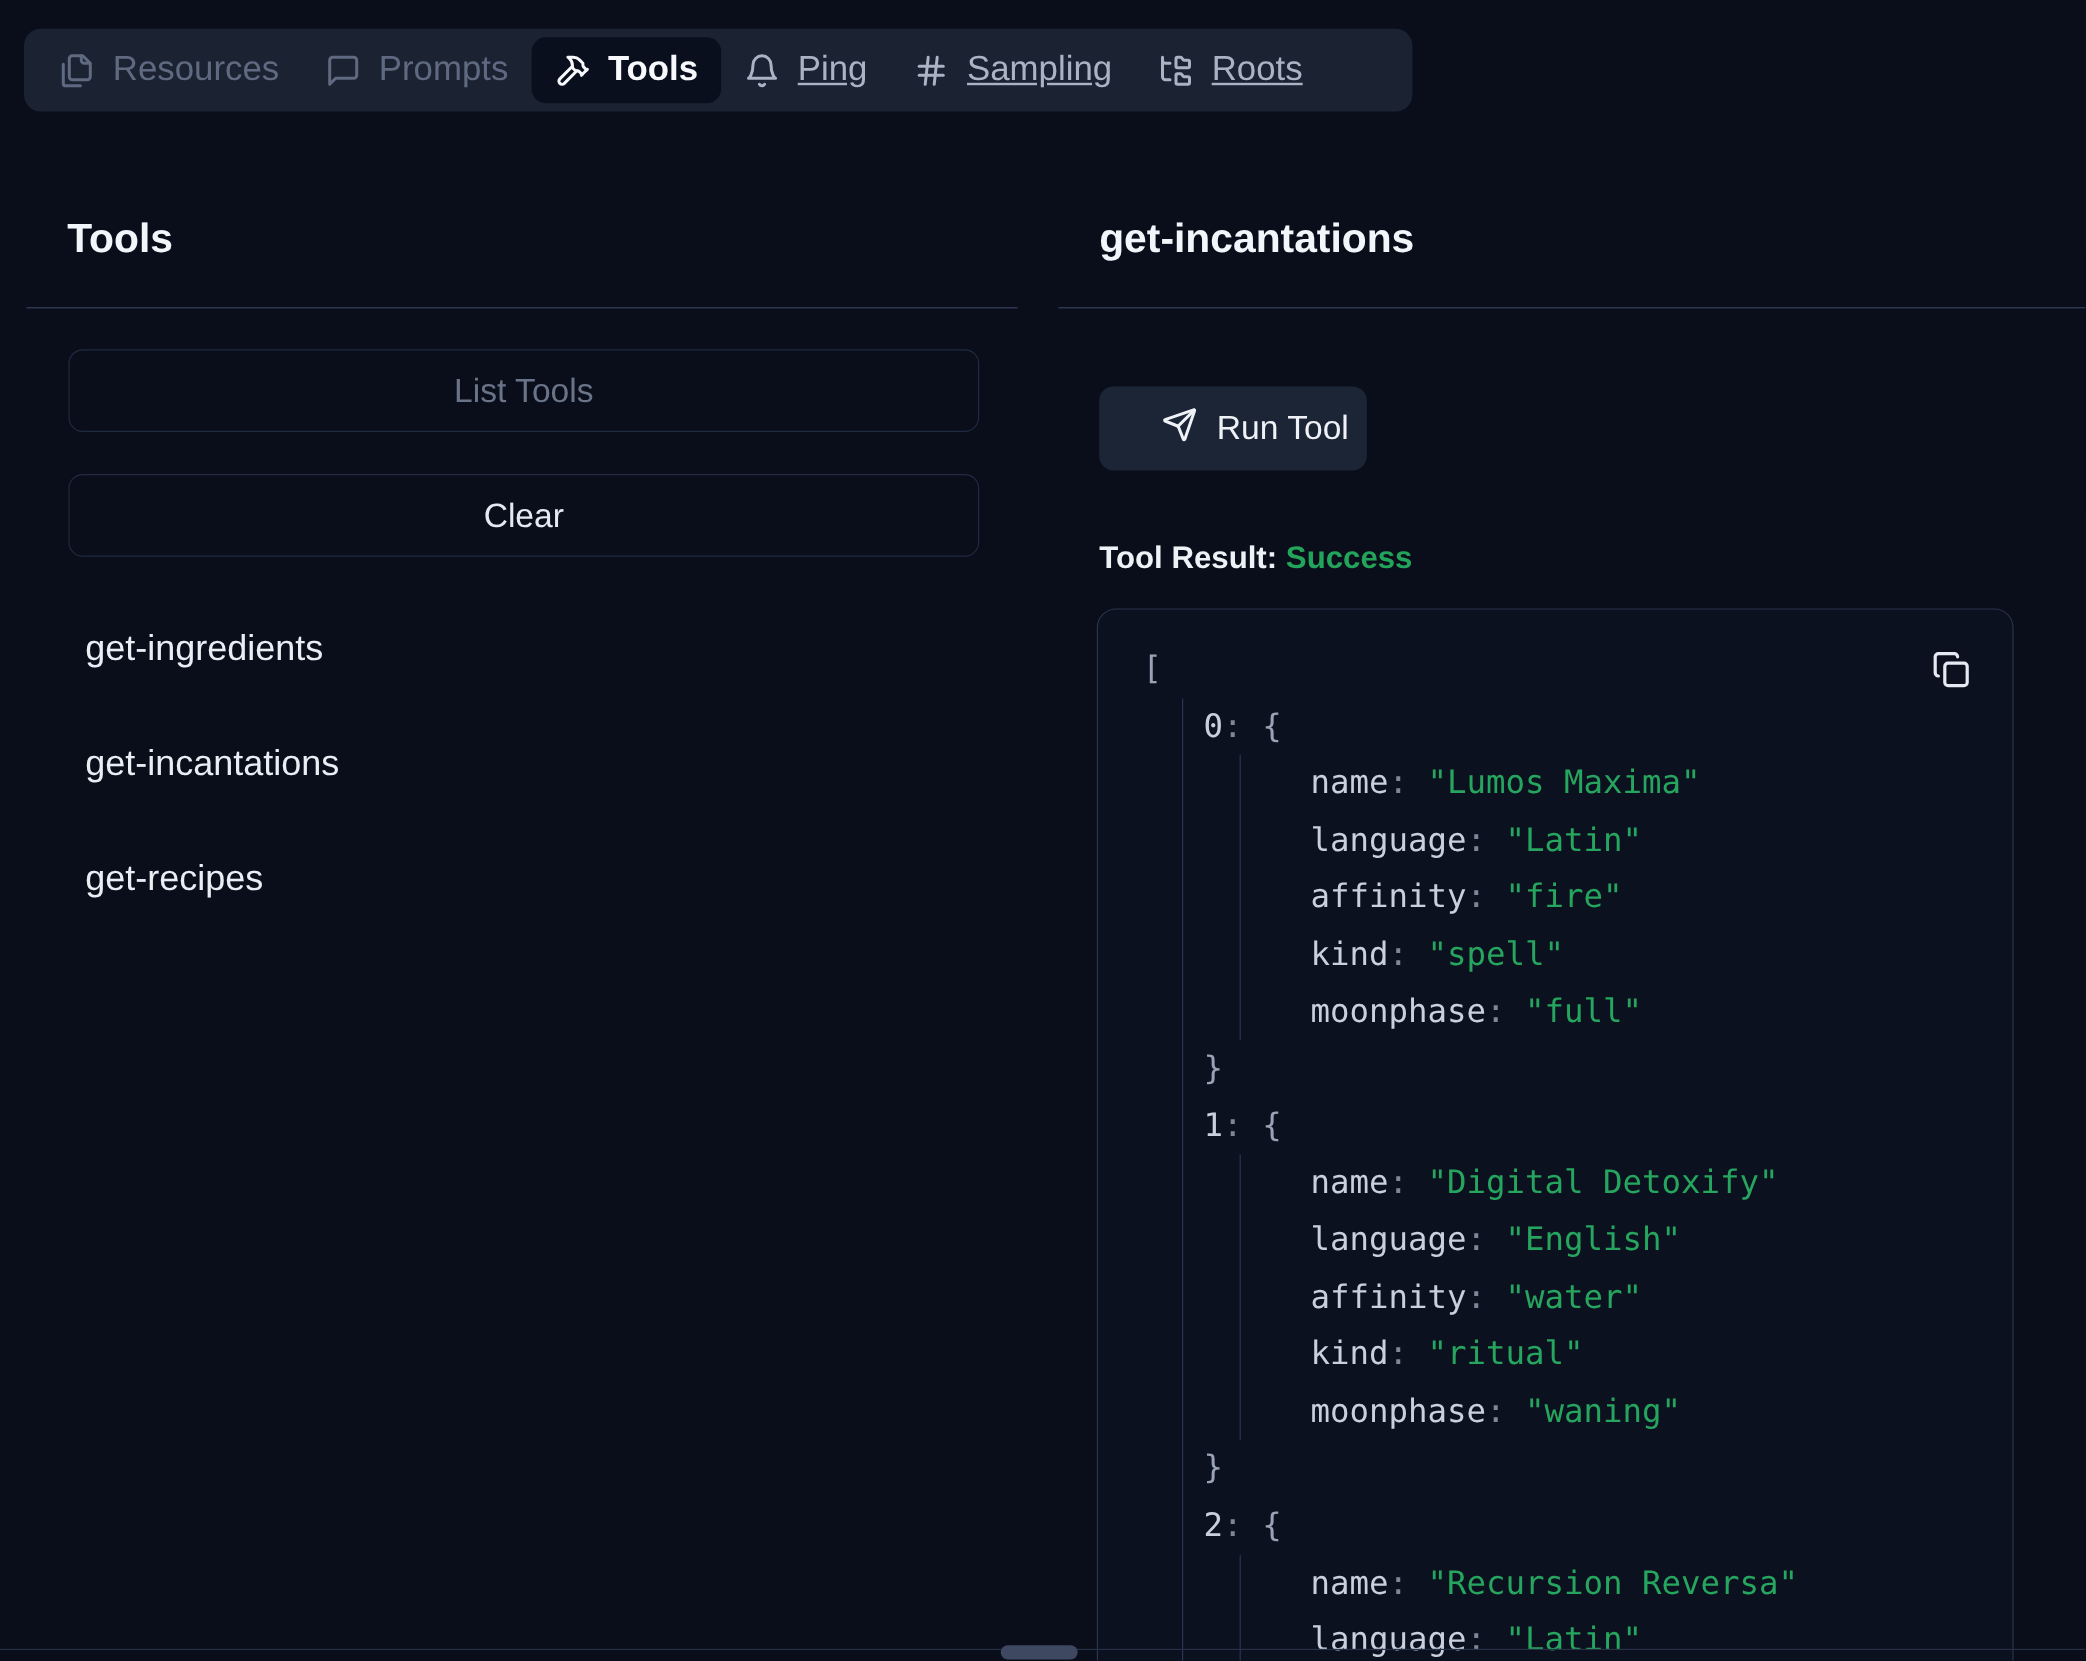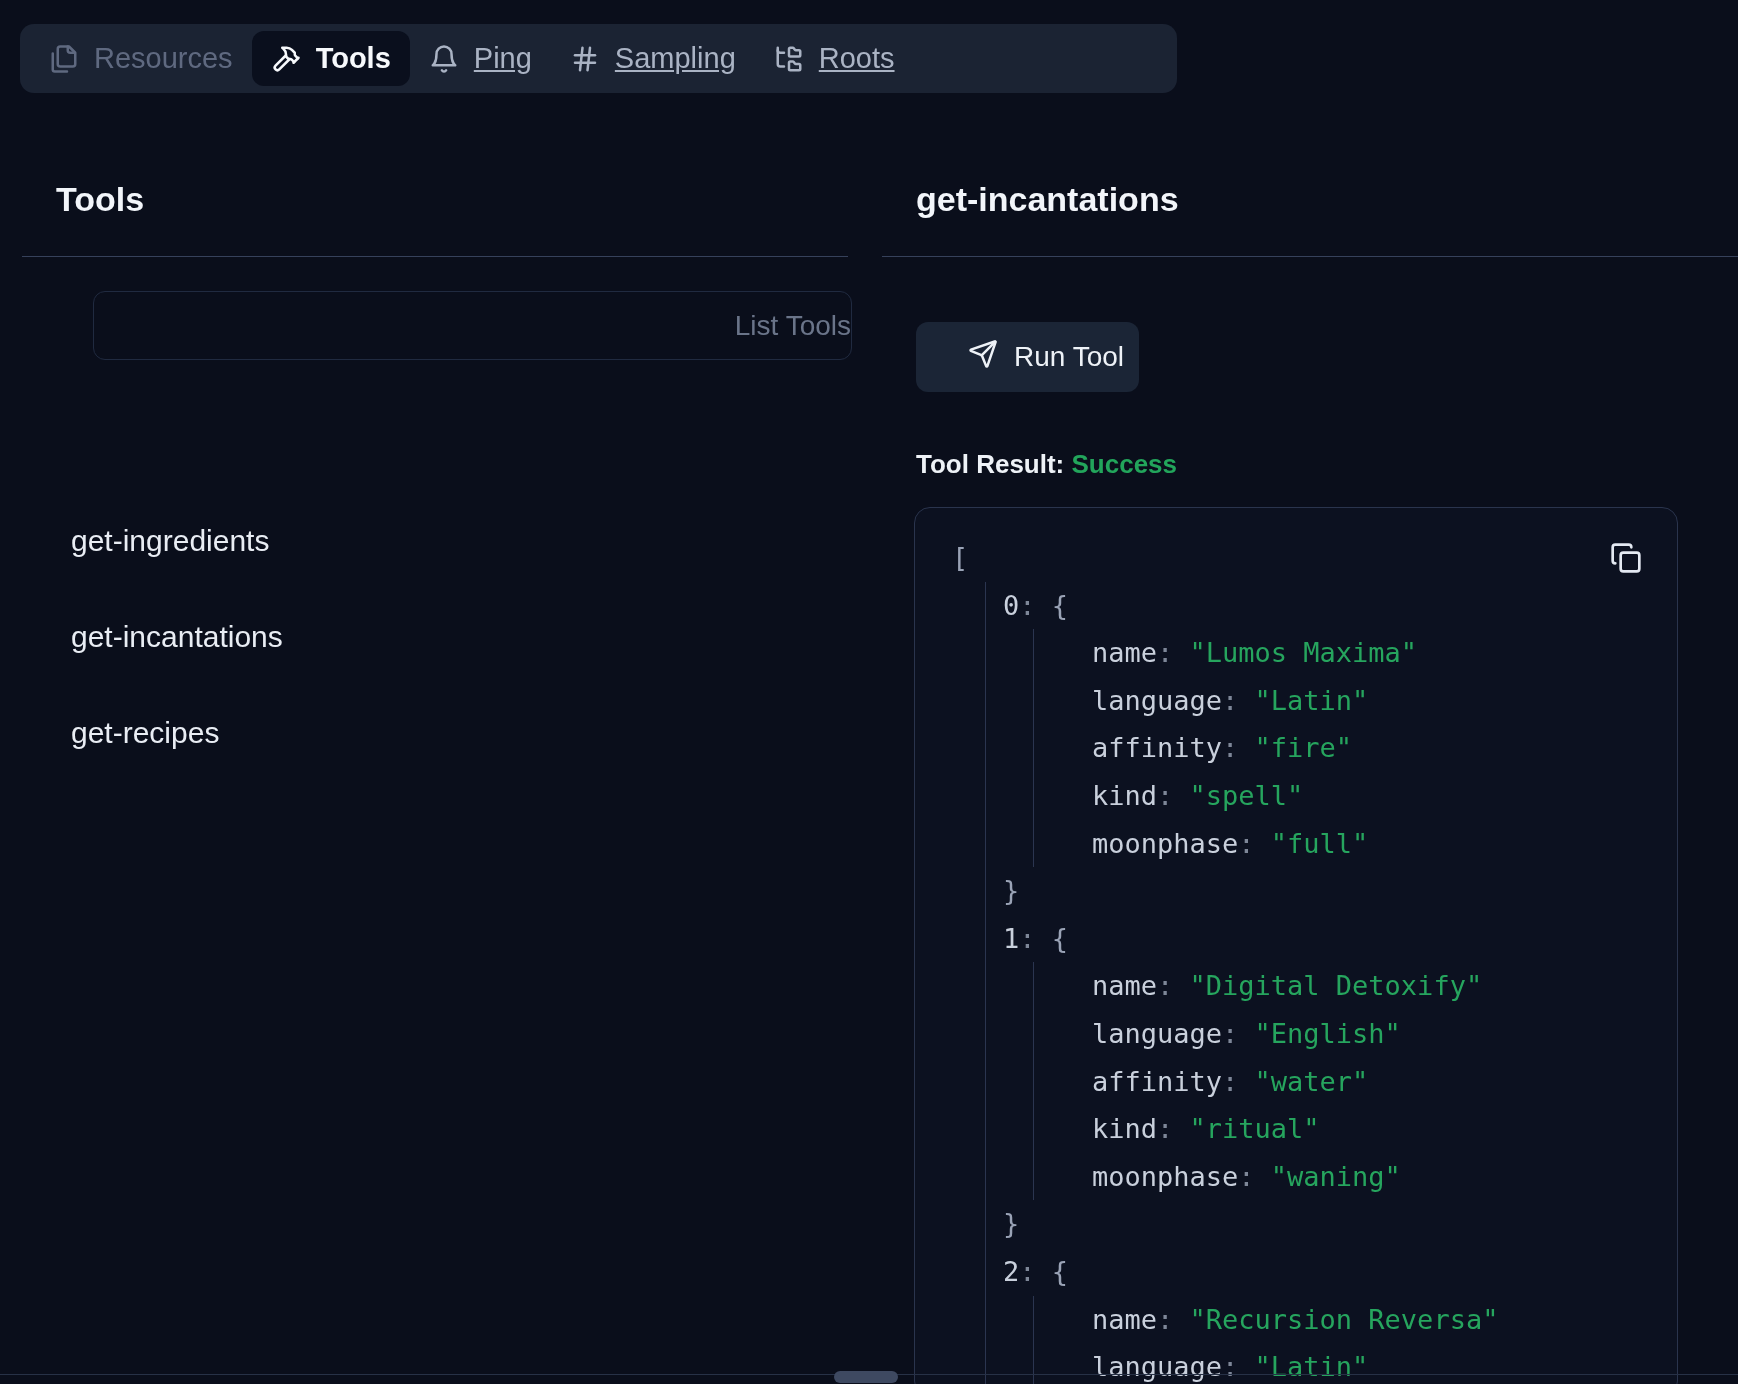--- a/index.html
+++ b/index.html
@@ -13,22 +13,22 @@
        font-size:29px;font-weight:500;cursor:default;white-space:nowrap;}
   .tab svg{width:30px;height:30px;display:block;}
   .tab.muted{color:#5f6980;}
   .tab.normal{color:#aab3c4;text-decoration:underline;}
   .tab.active{background:#0a0f1d;color:#f7f9fc;font-weight:600;}
 
   
   .panel-title{position:absolute;font-size:34px;font-weight:700;color:#f2f5fa;}
   .divider{position:absolute;height:1px;background:#36415b;}
   .ghost-btn{position:absolute;left:57px;width:759px;height:69px;border:1px solid #202a40;
-             border-radius:12px;background:transparent;display:flex;align-items:center;justify-content:flex-end;
-             font-size:28px;font-weight:500;box-sizing:border-box;margin-left:36px;}
+             border-radius:12px;background:transparent;display:flex;align-items:center;justify-content:center;
+             font-size:28px;font-weight:500;box-sizing:border-box;}
   .ghost-btn.disabled{color:#6a7489;}
   .ghost-btn.enabled{color:#e4e9f2;}
   .tool-item{position:absolute;left:71px;font-size:30px;color:#e9edf4;cursor:default;}
 
   
   .run-btn{position:absolute;left:916px;top:322px;width:223px;height:70px;background:#1b2536;
            border-radius:12px;display:flex;align-items:center;padding-left:52px;gap:16px;
            box-sizing:border-box;font-size:28px;font-weight:500;color:#eef2f7;}
   .run-btn svg{width:30px;height:30px;}
   .result-line{position:absolute;left:916px;top:449px;font-size:26px;font-weight:700;color:#eef2f7;}
@@ -61,20 +61,28 @@
   <nav class="navbar">
     <div class="tab muted">
       <span>
         <svg viewBox="0 0 24 24" fill="none" stroke="currentColor" stroke-width="2" stroke-linecap="round" stroke-linejoin="round">
             <path d="M20 7h-3a2 2 0 0 1-2-2V2"></path>
             <path d="M9 18a2 2 0 0 1-2-2V4a2 2 0 0 1 2-2h7l5 5v9a2 2 0 0 1-2 2Z"></path>
             <path d="M3 7.6v12.8A1.6 1.6 0 0 0 4.6 22h9.8"></path>
           </svg>
       </span>
       <span>Resources</span>
+    </div>
+    <div class="tab muted">
+      <span>
+        <svg viewBox="0 0 24 24" fill="none" stroke="currentColor" stroke-width="2" stroke-linecap="round" stroke-linejoin="round">
+            <path d="M21 15a2 2 0 0 1-2 2H7l-4 4V5a2 2 0 0 1 2-2h14a2 2 0 0 1 2 2z"></path>
+          </svg>
+      </span>
+      <span>Prompts</span>
     </div>
     <div class="tab active">
       <span>
         <svg viewBox="0 0 24 24" fill="none" stroke="currentColor" stroke-width="2" stroke-linecap="round" stroke-linejoin="round">
             <path d="m15 12-8.373 8.373a1 1 0 1 1-3-3L12 9"></path>
             <path d="m18 15 4-4"></path>
             <path d="m21.5 11.5-1.914-1.914A2 2 0 0 1 19 8.172V7l-2.26-2.26a6 6 0 0 0-4.202-1.756L9 2.96l.92.82A6.18 6.18 0 0 1 12 8.4V10l2 2h1.172a2 2 0 0 1 1.414.586L18.5 14.5"></path>
           </svg>
       </span>
       <span>Tools</span>
@@ -111,20 +119,23 @@
       <span>Roots</span>
     </div>
   </nav>
 
   <div class="panel-title" style="left:56px;top:180px;">Tools</div>
   <div class="divider" style="left:22px;top:256px;width:826px;"></div>
 
   <div class="ghost-btn disabled" style="top:291px;">
     <span>List Tools</span>
   </div>
+  <div class="ghost-btn enabled" style="top:395px;">
+    <span>Clear</span>
+  </div>
 
   <div class="tool-item" style="top:524px;">get-ingredients</div>
   <div class="tool-item" style="top:620px;">get-incantations</div>
   <div class="tool-item" style="top:716px;">get-recipes</div>
 
   <div class="panel-title" style="left:916px;top:180px;">get-incantations</div>
   <div class="divider" style="left:882px;top:256px;width:856px;"></div>
 
   <div class="run-btn">
     <span>

